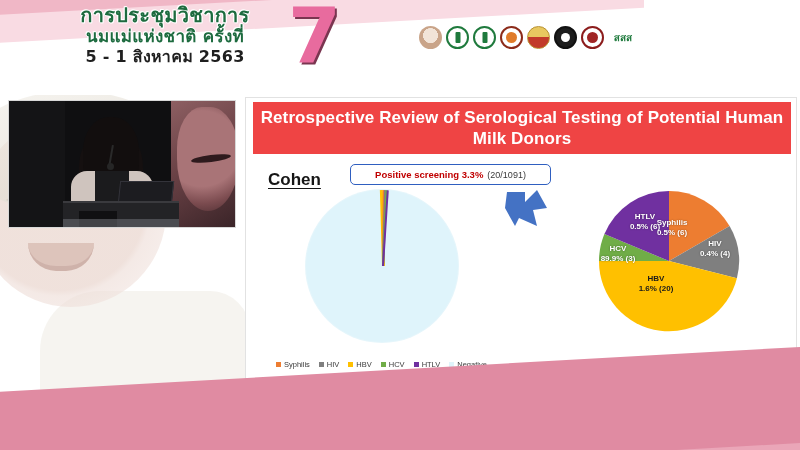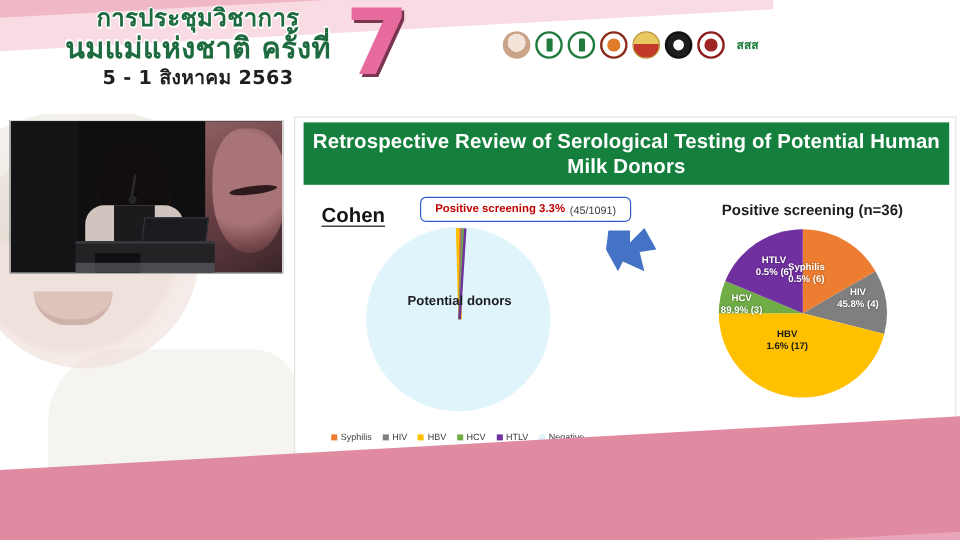--- a/index.html
+++ b/index.html
@@ -32,21 +32,21 @@
 
   .thai-title {
     position:absolute; left:30px; top:4px; width:270px;
     font-family:"DejaVu Sans", sans-serif;
     font-weight:bold; color:#1d6b3f;
     text-align:center; line-height:1.14;
     letter-spacing:.3px;
     text-shadow: -1px 0 #fff, 0 -1px #fff, 1px 0 #fff, 0 1px #fff, 1px 1px #fff, -1px -1px #fff;
   }
   .thai-l1 { font-size:20px; }
-  .thai-l2 { font-size:24px; }
+  .thai-l2 { font-size:17px; }
   .thai-date { font-size:16px; color:#1f1f1f; margin-top:2px; text-shadow:none; }
 
   .big-seven {
     position:absolute; left:288px; top:-2px;
     font-family:"DejaVu Sans", sans-serif;
     font-size:76px; font-weight:bold; color:#e86b9e;
     text-shadow:2px 2px 0 #7a3550;
     line-height:1;
   }
 
@@ -136,33 +136,33 @@
   .vp-laptop { position:absolute; left:110px; top:80px; width:54px; height:22px; background:#1c1c20; transform:skewX(-6deg); border:1px solid #33333a; }
   .vp-glass { position:absolute; left:54px; top:118px; width:116px; height:10px; background:#6d6f74; opacity:.55; }
 
   
   .slide {
     position:absolute; left:245px; top:97px; width:552px; height:310px;
     background:#ffffff; border:1px solid #e2e2e2;
   }
   .slide-title {
     position:absolute; left:7px; top:4px; width:538px; height:52px;
-    background:#15803d; color:#ffffff;
+    background:#ef4444; color:#ffffff;
     display:flex; align-items:center; justify-content:center; text-align:center;
     font-size:17px; font-weight:bold; line-height:1.24; letter-spacing:.1px;
     padding:0 4px;
   }
   .result-label {
     position:absolute; left:22px; top:72px;
     font-size:17px; font-weight:bold; color:#161616;
     text-decoration:underline; text-underline-offset:3px;
   }
 
   .callout {
-    position:absolute; left:104px; top:66px; width:176px; height:21px;
+    position:absolute; left:104px; top:66px; width:201px; height:21px;
     background:#ffffff; border:1.5px solid #2f5fc0; border-radius:5px;
     display:flex; align-items:center; justify-content:center; gap:4px;
     font-size:9.5px; white-space:nowrap;
   }
   .callout .c-red { color:#c00000; font-weight:bold; font-size:9.5px; }
   .callout .c-gray { color:#3a3a3a; font-size:9px; }
 
   .arrow-blue {
     position:absolute; left:257px; top:88px; width:46px; height:44px;
   }
@@ -295,65 +295,63 @@
   </div>
 
   <div class="slide">
 
     <div class="slide-title">Retrospective Review of Serological Testing of Potential Human Milk Donors</div>
 
     <div class="result-label">Cohen</div>
 
     <div class="callout">
       <span class="c-red">Positive screening 3.3%</span>
-      <span class="c-gray">(45/1091)</span>
+      <span class="c-gray">(20/1091)</span>
     </div>
 
     <svg class="arrow-blue" viewBox="0 0 46 44">
       <path d="M4 6 L22 6 L22 16 L34 4 L44 22 L30 24 L34 40 L16 32 L12 40 L2 22 Z" fill="#4472C4"></path>
     </svg>
 
     <div class="pie-left"></div>
     <div class="pie-left-slivers">
       <div class="sliver sl-a"></div>
       <div class="sliver sl-b"></div>
       <div class="sliver sl-c"></div>
       <div class="sliver sl-d"></div>
       <div class="sliver sl-e"></div>
     </div>
     <div class="pie-left-label">
-      <div>Potential donors</div>
-    </div>
-
-    <div class="right-head">Positive screening (n=36)</div>
+    </div>
+
 
     <svg class="pie-right" viewBox="0 0 142 142">
 
       <path d="M71 71 L71 1 A70 70 0 0 1 131.6 36 Z" fill="#ED7D31"></path>
 
       <path d="M71 71 L131.6 36 A70 70 0 0 1 138.9 88.3 Z" fill="#7F7F7F"></path>
 
       <path d="M71 71 L138.9 88.3 A70 70 0 0 1 1 71 Z" fill="#FFC000"></path>
 
       <path d="M71 71 L1 71 A70 70 0 0 1 6.4 44.1 Z" fill="#70AD47"></path>
 
       <path d="M71 71 L6.4 44.1 A70 70 0 0 1 71 1 Z" fill="#7030A0"></path>
     </svg>
 
     <div class="seg-label" style="left:399px; top:120px; width:54px;">
       <div>Syphilis</div>
       <div>0.5% (6)</div>
     </div>
     <div class="seg-label" style="left:447px; top:141px; width:44px;">
       <div>HIV</div>
-      <div>45.8% (4)</div>
+      <div>0.4% (4)</div>
     </div>
     <div class="seg-label dark" style="left:384px; top:176px; width:52px;">
       <div>HBV</div>
-      <div>1.6% (17)</div>
+      <div>1.6% (20)</div>
     </div>
     <div class="seg-label" style="left:351px; top:146px; width:42px;">
       <div>HCV</div>
       <div>89.9% (3)</div>
     </div>
     <div class="seg-label" style="left:376px; top:114px; width:46px;">
       <div>HTLV</div>
       <div>0.5% (6)</div>
     </div>
 

